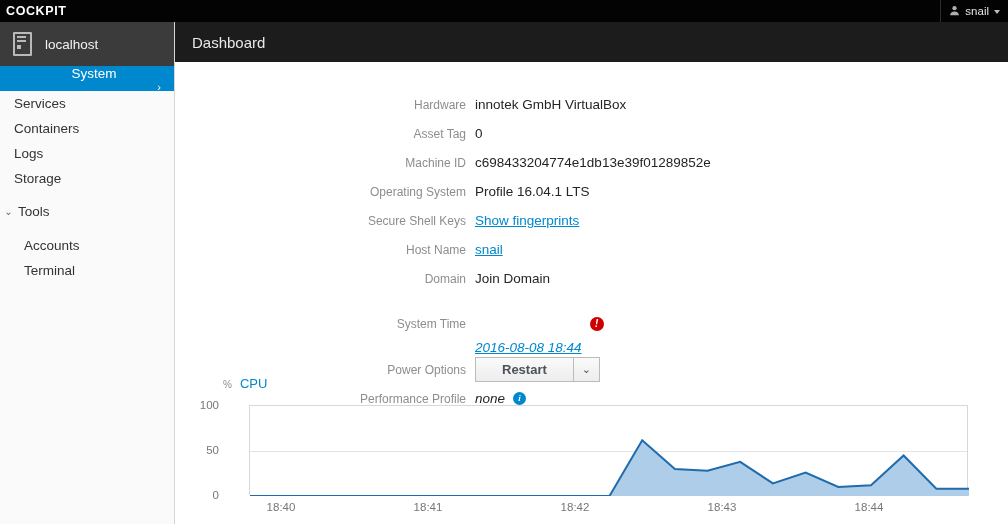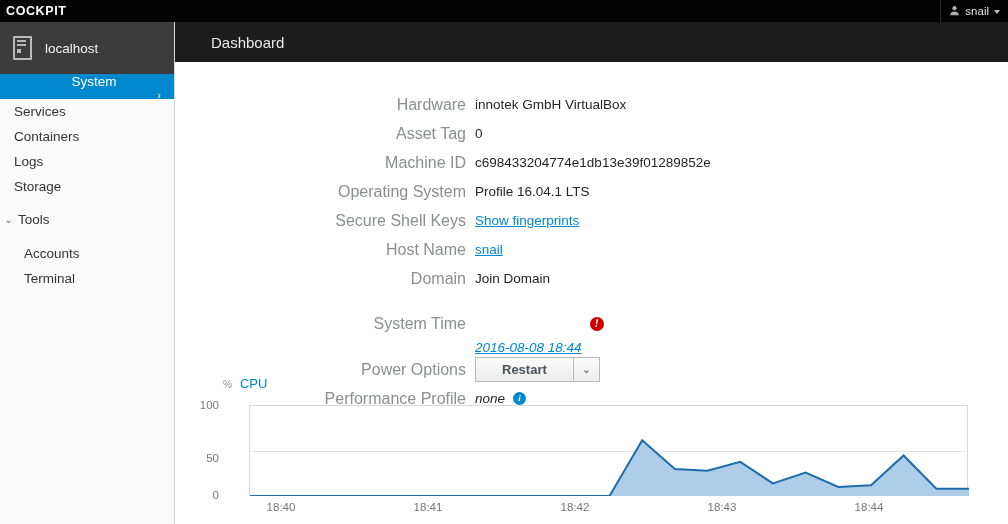--- a/index.html
+++ b/index.html
@@ -34,21 +34,21 @@
     border-right: 3.5px solid transparent; border-top: 4px solid #bdbdbd;
     margin-top: 1px;
   }
 
   
   #sidebar {
     position: absolute; left: 0; top: 22px; width: 175px; height: 502px;
     background: #fafafa; border-right: 1px solid #d5d5d5;
   }
   #host-box {
-    height: 52px; background: #3b3b3b;
+    height: 44px; background: #3b3b3b;
     display: flex; align-items: center; padding-left: 13px; gap: 13px;
   }
   #host-box .hostname { color: #f2f2f2; font-size: 13.5px; }
   .server-icon { width: 19px; height: 24px; position: relative; }
   .server-icon .body {
     position: absolute; inset: 0; border: 2px solid #b9b9b9; border-radius: 1px;
   }
   .server-icon .slot {
     position: absolute; left: 4px; width: 9px; height: 2px; background: #b9b9b9;
   }
@@ -77,35 +77,35 @@
   .nav-group .chev-down { font-size: 10px; color: #666; width: 11px; text-align: center; }
   .nav-sub {
     height: 25px; display: flex; align-items: center;
     padding-left: 24px; font-size: 13.5px; color: #333333; cursor: pointer;
   }
   .nav-spacer { height: 9px; }
 
   
   #content-header {
     position: absolute; left: 175px; top: 22px; width: 833px; height: 40px;
-    background: #1c1c1c; display: flex; align-items: center; padding-left: 36px;
+    background: #1c1c1c; display: flex; align-items: center; padding-left: 17px;
   }
   #content-header .title { color: #e8e8e8; font-size: 15px; }
 
   
   #main {
     position: absolute; left: 175px; top: 62px; width: 833px; height: 462px;
     background: #ffffff; overflow: hidden;
   }
 
   #info-table { margin-top: 28px; width: 100%; border-collapse: collapse; }
   #info-table tr { height: 29px; }
   #info-table td.k {
     text-align: right; padding-right: 9px; width: 300px;
-    color: #8b8d8f; font-size: 16px; vertical-align: middle;
+    color: #8b8d8f; font-size: 12px; vertical-align: middle;
   }
   #info-table td.v {
     text-align: left; color: #252525; font-size: 13.5px; vertical-align: middle;
   }
   .link { color: #0088ce; margin-top: 47px; }
   .val-row { display: flex; align-items: center; gap: 8px; font-style: italic; }
 
   .badge-err {
     width: 14px; height: 14px; border-radius: 50%;
     background: #cc0000; color: #ffffff; font-size: 10px; font-weight: bold;
@@ -300,21 +300,21 @@
       <span class="cname">CPU</span>
     </div>
     <div id="plot">
         <div class="gridline" style="top: 45px;"></div>
         <svg width="719" height="90">
           <path d="M0.0 90.0 L32.7 90.0 L65.4 90.0 L98.0 90.0 L130.7 90.0 L163.4 90.0 L196.1 90.0 L228.8 90.0 L261.5 90.0 L294.1 90.0 L326.8 90.0 L359.5 90.0 L392.2 34.2 L424.9 63.0 L457.5 64.8 L490.2 55.8 L522.9 77.4 L555.6 66.6 L588.3 81.0 L621.0 79.2 L653.6 49.5 L686.3 82.8 L719.0 82.8 L719 90 L0 90 Z" fill="#aecde8"></path>
           <path d="M0.0 90.0 L32.7 90.0 L65.4 90.0 L98.0 90.0 L130.7 90.0 L163.4 90.0 L196.1 90.0 L228.8 90.0 L261.5 90.0 L294.1 90.0 L326.8 90.0 L359.5 90.0 L392.2 34.2 L424.9 63.0 L457.5 64.8 L490.2 55.8 L522.9 77.4 L555.6 66.6 L588.3 81.0 L621.0 79.2 L653.6 49.5 L686.3 82.8 L719.0 82.8" fill="none" stroke="#1f6bac" stroke-width="2"></path>
         </svg>
       </div>
   <div class="ytick" style="top: 119px; left: 0px;">0</div>
-      <div class="ytick" style="top: 82px; left: 0px;">50</div>
+      <div class="ytick" style="top: 74px; left: 0px;">50</div>
       <div class="ytick" style="top: 29px; left: 0px;">100</div>
       <div class="xtick" style="left: 106px; top: 125px;">18:40</div>
       <div class="xtick" style="left: 253px; top: 125px;">18:41</div>
       <div class="xtick" style="left: 400px; top: 125px;">18:42</div>
       <div class="xtick" style="left: 547px; top: 125px;">18:43</div>
       <div class="xtick" style="left: 694px; top: 125px;">18:44</div>
     </div>
 
 </div>
 

